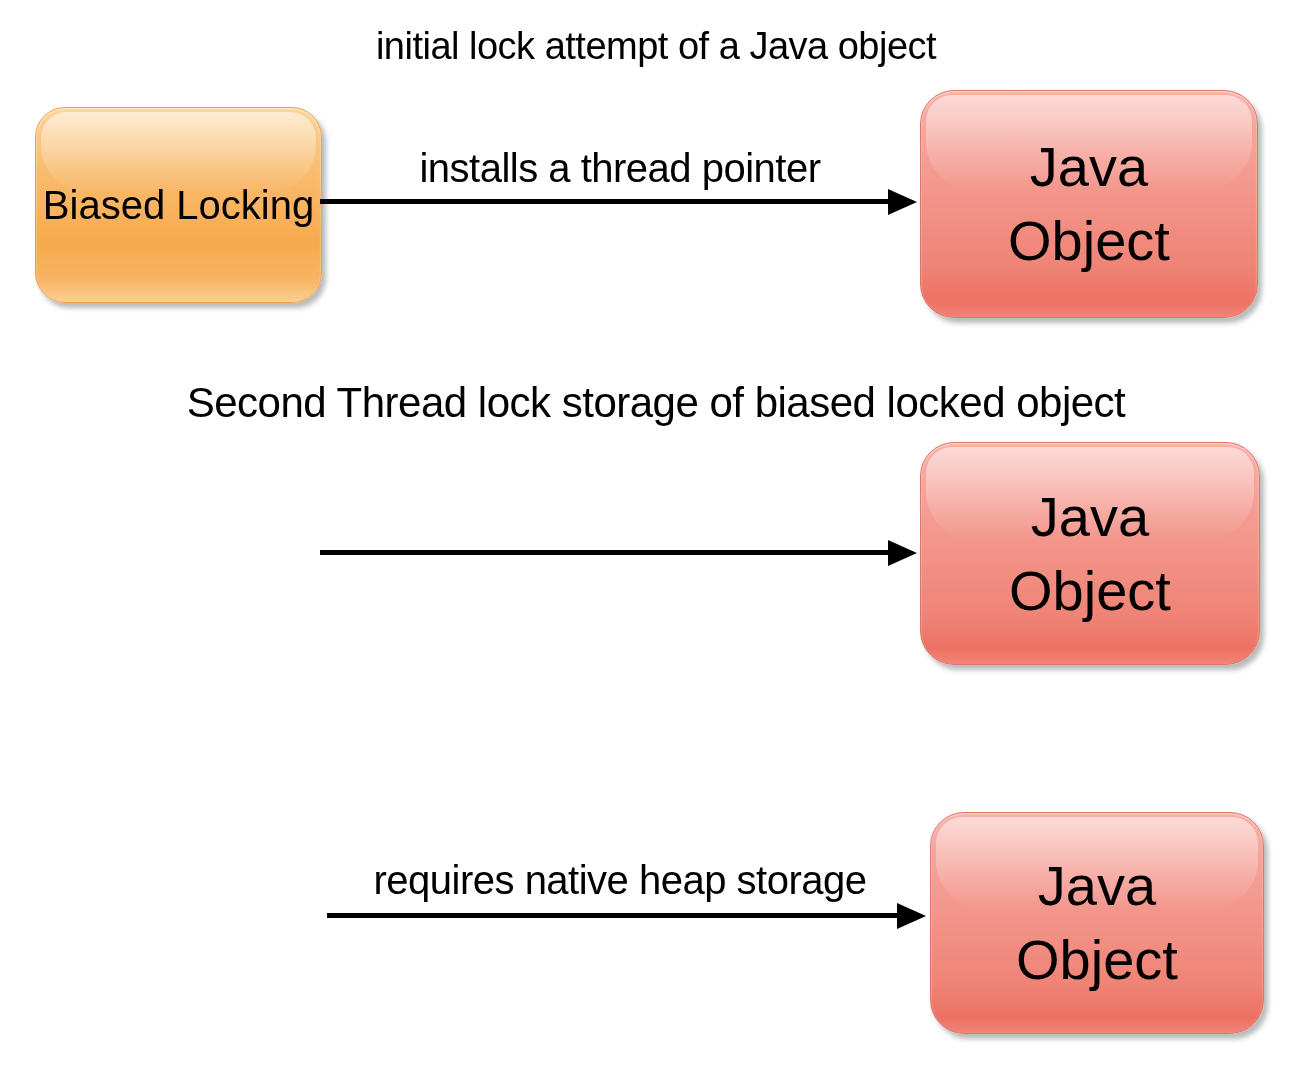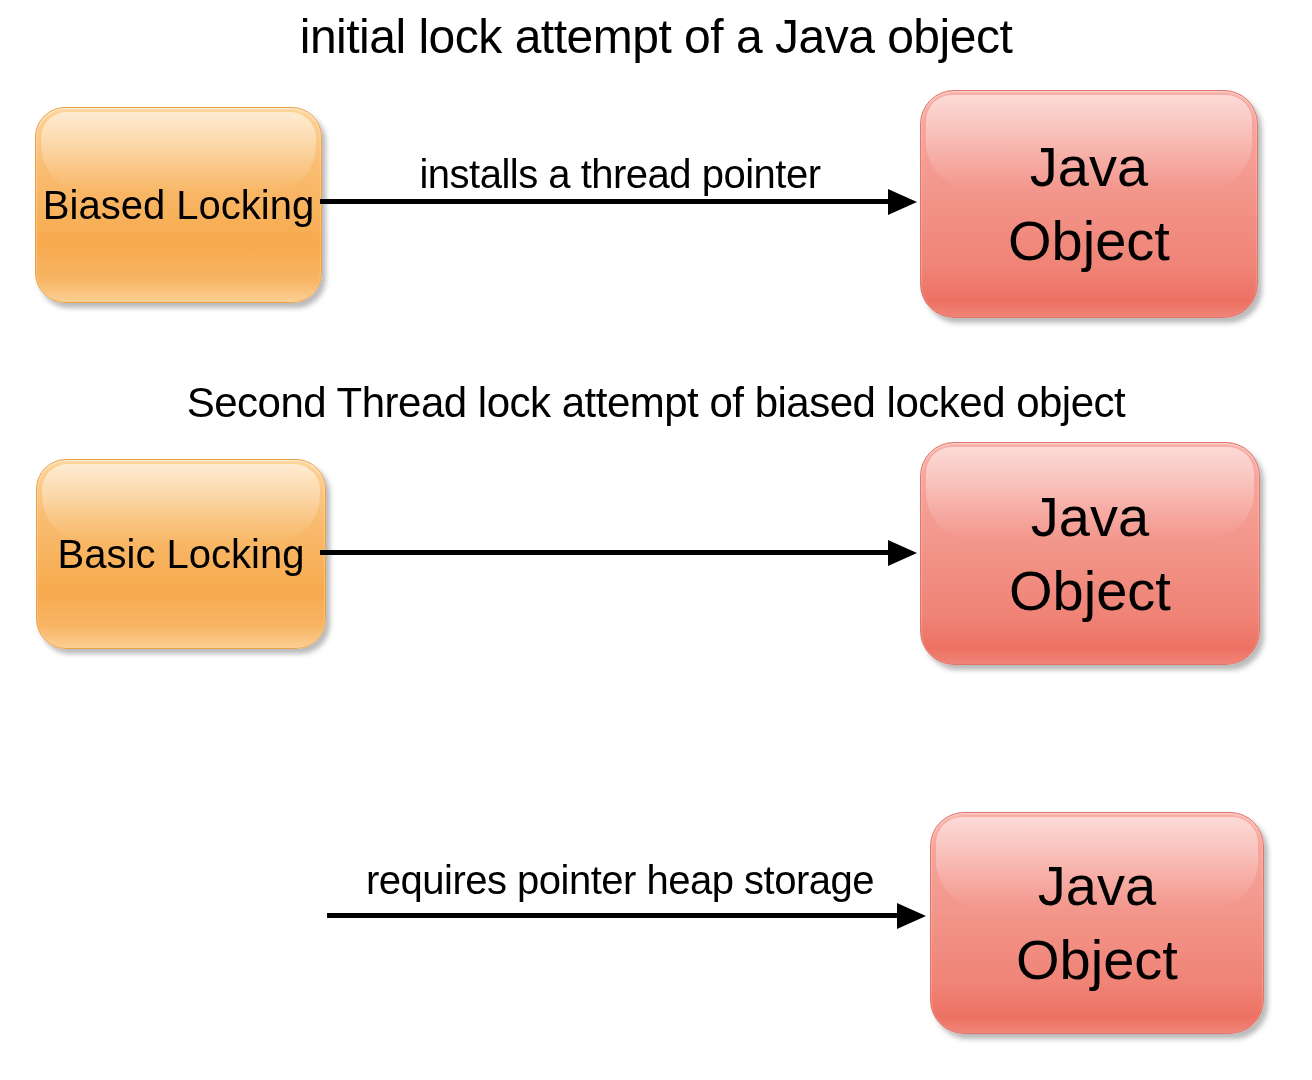--- a/index.html
+++ b/index.html
@@ -23,21 +23,21 @@
     left: 0;
     width: 100%;
     margin: 0;
     text-align: center;
     font-weight: 400;
     font-size: 42px;
     line-height: 1.2;
     letter-spacing: -0.5px;
     color: #000;
   }
-  .title-1 { top: 8px;  font-size: 48px; }
+  .title-1 { top: 24px;  font-size: 38px; }
   .title-2 { top: 378px; }
   .title-3 { top: 744px; }
 
   
   .node {
     position: absolute;
     display: flex;
     align-items: center;
     justify-content: center;
     text-align: center;
@@ -92,21 +92,21 @@
 
   
   .arrow-label {
     position: absolute;
     text-align: center;
     font-size: 40px;
     letter-spacing: -0.5px;
     color: #000;
     white-space: nowrap;
   }
-  .lbl-1 { left: 340px; width: 560px; top: 152px; }
+  .lbl-1 { left: 340px; width: 560px; top: 146px; }
   .lbl-2 { left: 340px; width: 560px; top: 498px; }
   .lbl-3 { left: 330px; width: 580px; top: 858px; }
 
   .arrow-line {
     position: absolute;
     height: 5px;
     background: #000;
   }
   .line-1 { left: 320px; top: 199px; width: 568px; }
   .line-2 { left: 320px; top: 550px; width: 568px; }
@@ -134,32 +134,29 @@
     <span class="node-label src-label">Biased Locking</span>
   </div>
   <div class="arrow-label lbl-1">installs a thread pointer</div>
   <div class="arrow-line line-1">
     <span class="arrow-head"></span>
   </div>
   <div class="node red tgt-1">
     <span class="node-label tgt-label">Java Object</span>
   </div>
 
-  <h2 class="title title-2">Second Thread lock attempt of biased locked object</h2>
-  <div class="node orange src-2">
-    <span class="node-label src-label">Basic Locking</span>
-  </div>
+  <h2 class="title title-2">Second Thread lock storage of biased locked object</h2>
   <div class="arrow-line line-2">
     <span class="arrow-head"></span>
   </div>
   <div class="node red tgt-2">
     <span class="node-label tgt-label">Java Object</span>
   </div>
 
-  <div class="arrow-label lbl-3">requires pointer heap storage</div>
+  <div class="arrow-label lbl-3">requires native heap storage</div>
   <div class="arrow-line line-3">
     <span class="arrow-head"></span>
   </div>
   <div class="node red tgt-3">
     <span class="node-label tgt-label">Java Object</span>
   </div>
 
 </div>
 
 </body></html>

